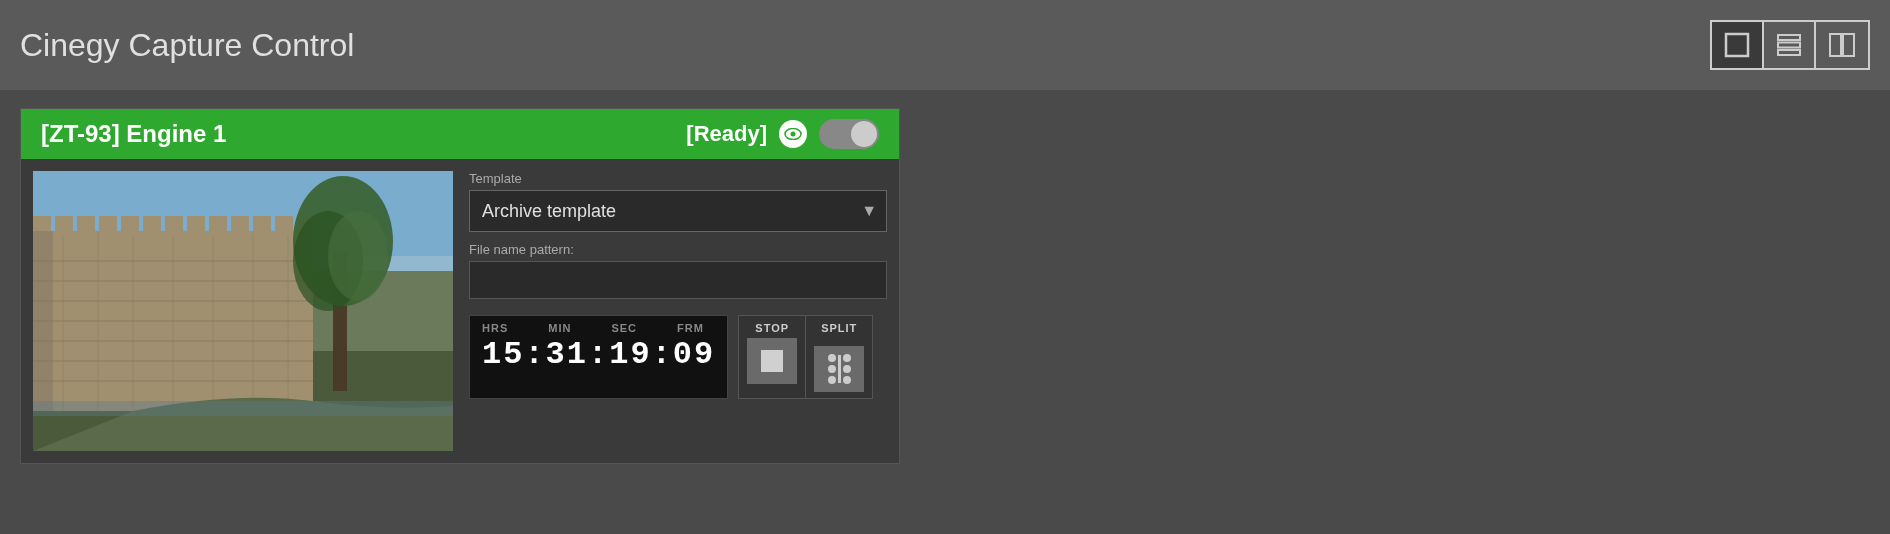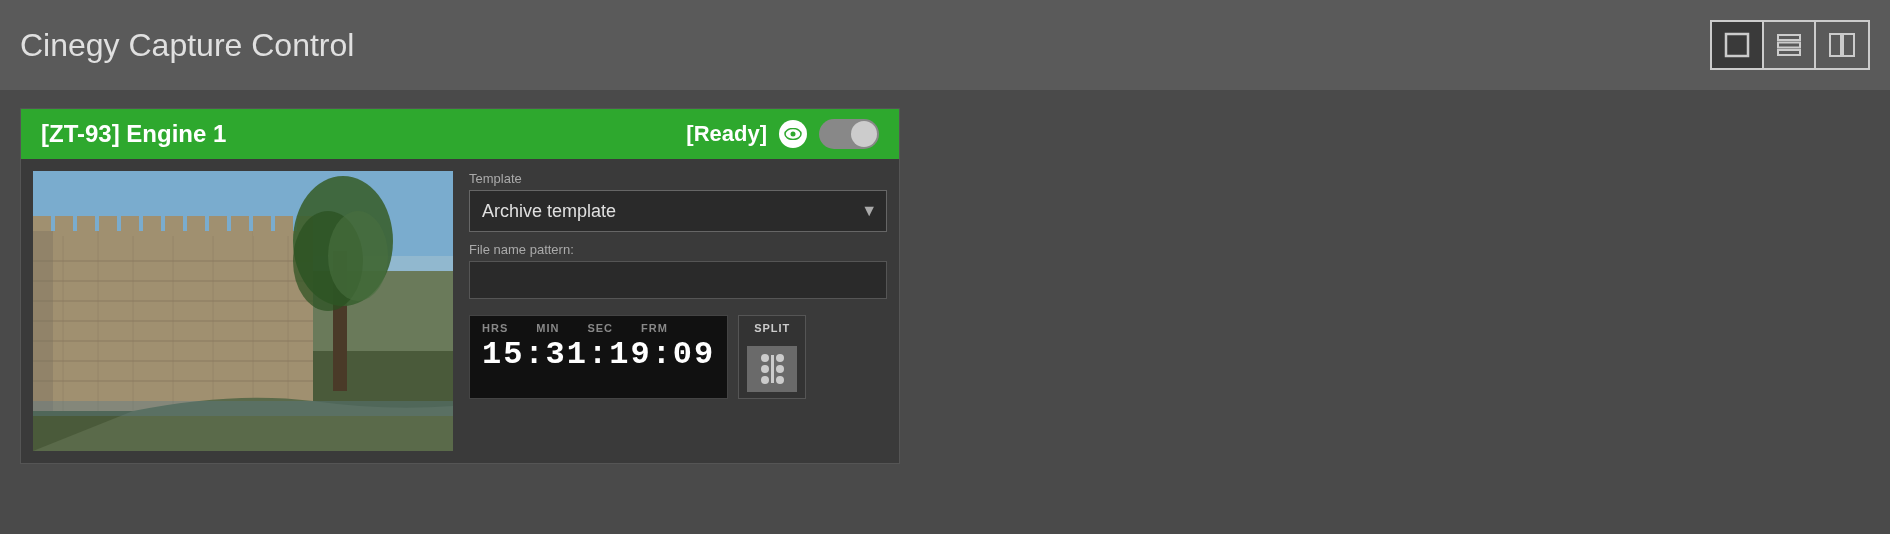--- a/index.html
+++ b/index.html
@@ -227,21 +227,21 @@
 
     .timecode-display {
       background: #111;
       border: 1px solid #444;
       padding: 6px 12px;
       min-width: 220px;
     }
 
     .timecode-labels {
       display: flex;
-      gap: 28px;
+      gap: 40px;
       margin-bottom: 2px;
     }
 
     .tc-label {
       font-size: 11px;
       color: #888;
       font-weight: bold;
       letter-spacing: 1px;
     }
 
@@ -477,20 +477,26 @@
               <span class="tc-label">HRS</span>
               <span class="tc-label">MIN</span>
               <span class="tc-label">SEC</span>
               <span class="tc-label">FRM</span>
             </div>
             <div class="timecode-value">15:31:19:09</div>
           </div>
 
           <div class="transport-buttons">
 
+            <div class="transport-btn-group">
+              <span class="transport-btn-label">STOP</span>
+              <button class="transport-btn btn-stop">
+                <div class="btn-stop-inner"></div>
+              </button>
+            </div>
 
 
             <div class="transport-btn-group">
               <span class="transport-btn-label">SPLIT</span>
               <button class="transport-btn btn-split">
                 <div class="split-icon">
                   <div class="split-left">
                     <div class="split-dot"></div>
                     <div class="split-dot"></div>
                     <div class="split-dot"></div>

